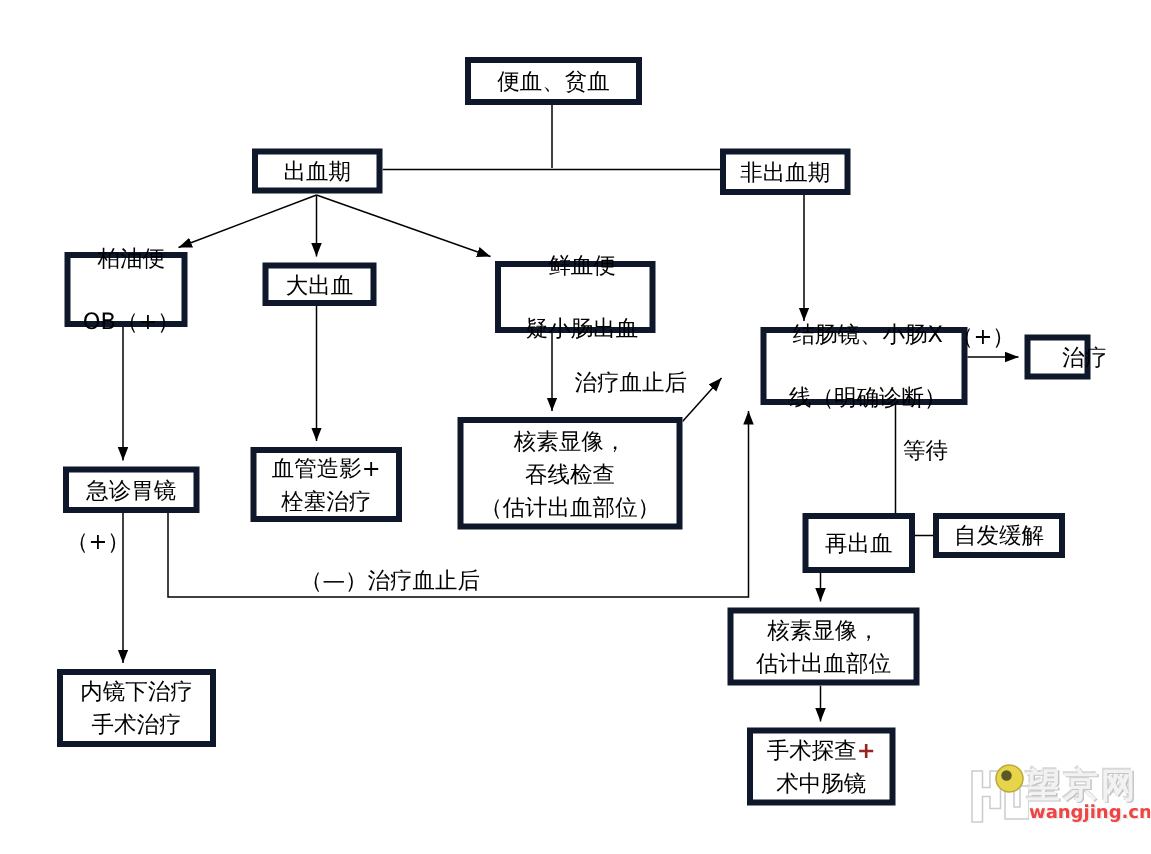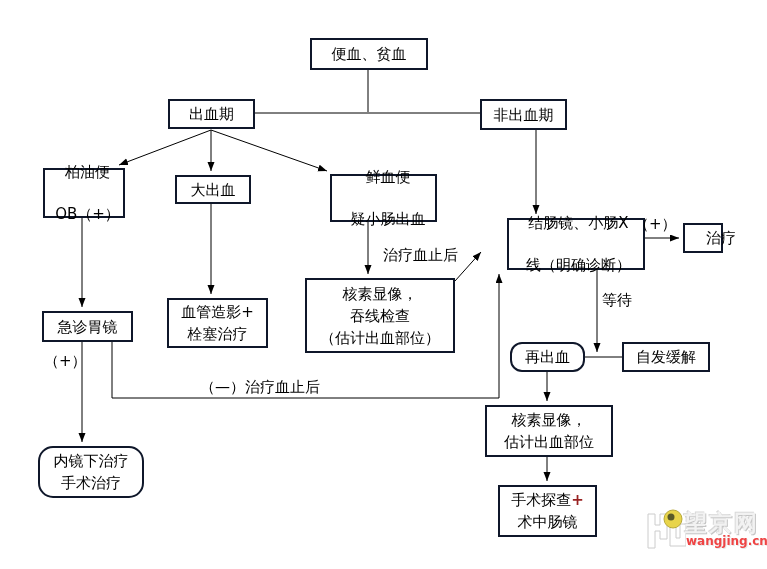--- a/index.html
+++ b/index.html
@@ -2,21 +2,21 @@
 <html><head>
 <meta charset="utf-8">
 <style>
   html,body{margin:0;padding:0;background:#ffffff;}
   #canvas{
     position:relative;width:767px;height:569px;background:#ffffff;overflow:hidden;
     font-family:"DejaVu Sans",sans-serif;color:#000;
   }
   .edges{position:absolute;left:0;top:0;}
   .box{
-    position:absolute;box-sizing:border-box;border:2px solid #0f172a;background:#fff;
+    position:absolute;box-sizing:border-box;border:4px solid #0f172a;background:#fff;
     display:flex;flex-direction:column;justify-content:center;align-items:center;
     font-size:15px;line-height:22px;white-space:nowrap;z-index:2;
   }
   .box.left-align{align-items:center;gap:20px;}
   .edge-label{
     position:absolute;font-size:15px;line-height:18px;white-space:nowrap;z-index:2;
   }
   .accent-plus{color:#992222;font-weight:bold;}
   .inline-row{display:flex;flex-direction:row;justify-content:center;}
   
@@ -95,35 +95,35 @@
   <div class="box" style="left:305px;top:278px;width:150px;height:75px;">
     <span>核素显像，</span>
     <span>吞线检查</span>
     <span>（估计出血部位）</span>
   </div>
 
   <div class="box" style="left:42px;top:311px;width:91px;height:31px;">
     <span>急诊胃镜</span>
   </div>
 
-  <div class="box" style="left:38px;top:446px;width:106px;height:52px;border-radius:15px;">
+  <div class="box" style="left:38px;top:446px;width:106px;height:52px;">
     <span>内镜下治疗</span>
     <span>手术治疗</span>
   </div>
 
   <div class="box left-align" style="left:507px;top:218px;width:138px;height:52px;padding-left:5px;">
     <span>结肠镜、小肠X</span>
     <span>线（明确诊断）</span>
   </div>
 
   <div class="box" style="left:683px;top:223px;width:36px;height:30px;padding-left:36px;">
     <span>治疗</span>
   </div>
 
-  <div class="box" style="left:510px;top:342px;width:75px;height:30px;border-radius:12px;">
+  <div class="box" style="left:535px;top:342px;width:75px;height:40px;">
     <span>再出血</span>
   </div>
 
   <div class="box" style="left:622px;top:342px;width:88px;height:30px;">
     <span>自发缓解</span>
   </div>
 
   <div class="box" style="left:485px;top:405px;width:128px;height:52px;">
     <span>核素显像，</span>
     <span>估计出血部位</span>

